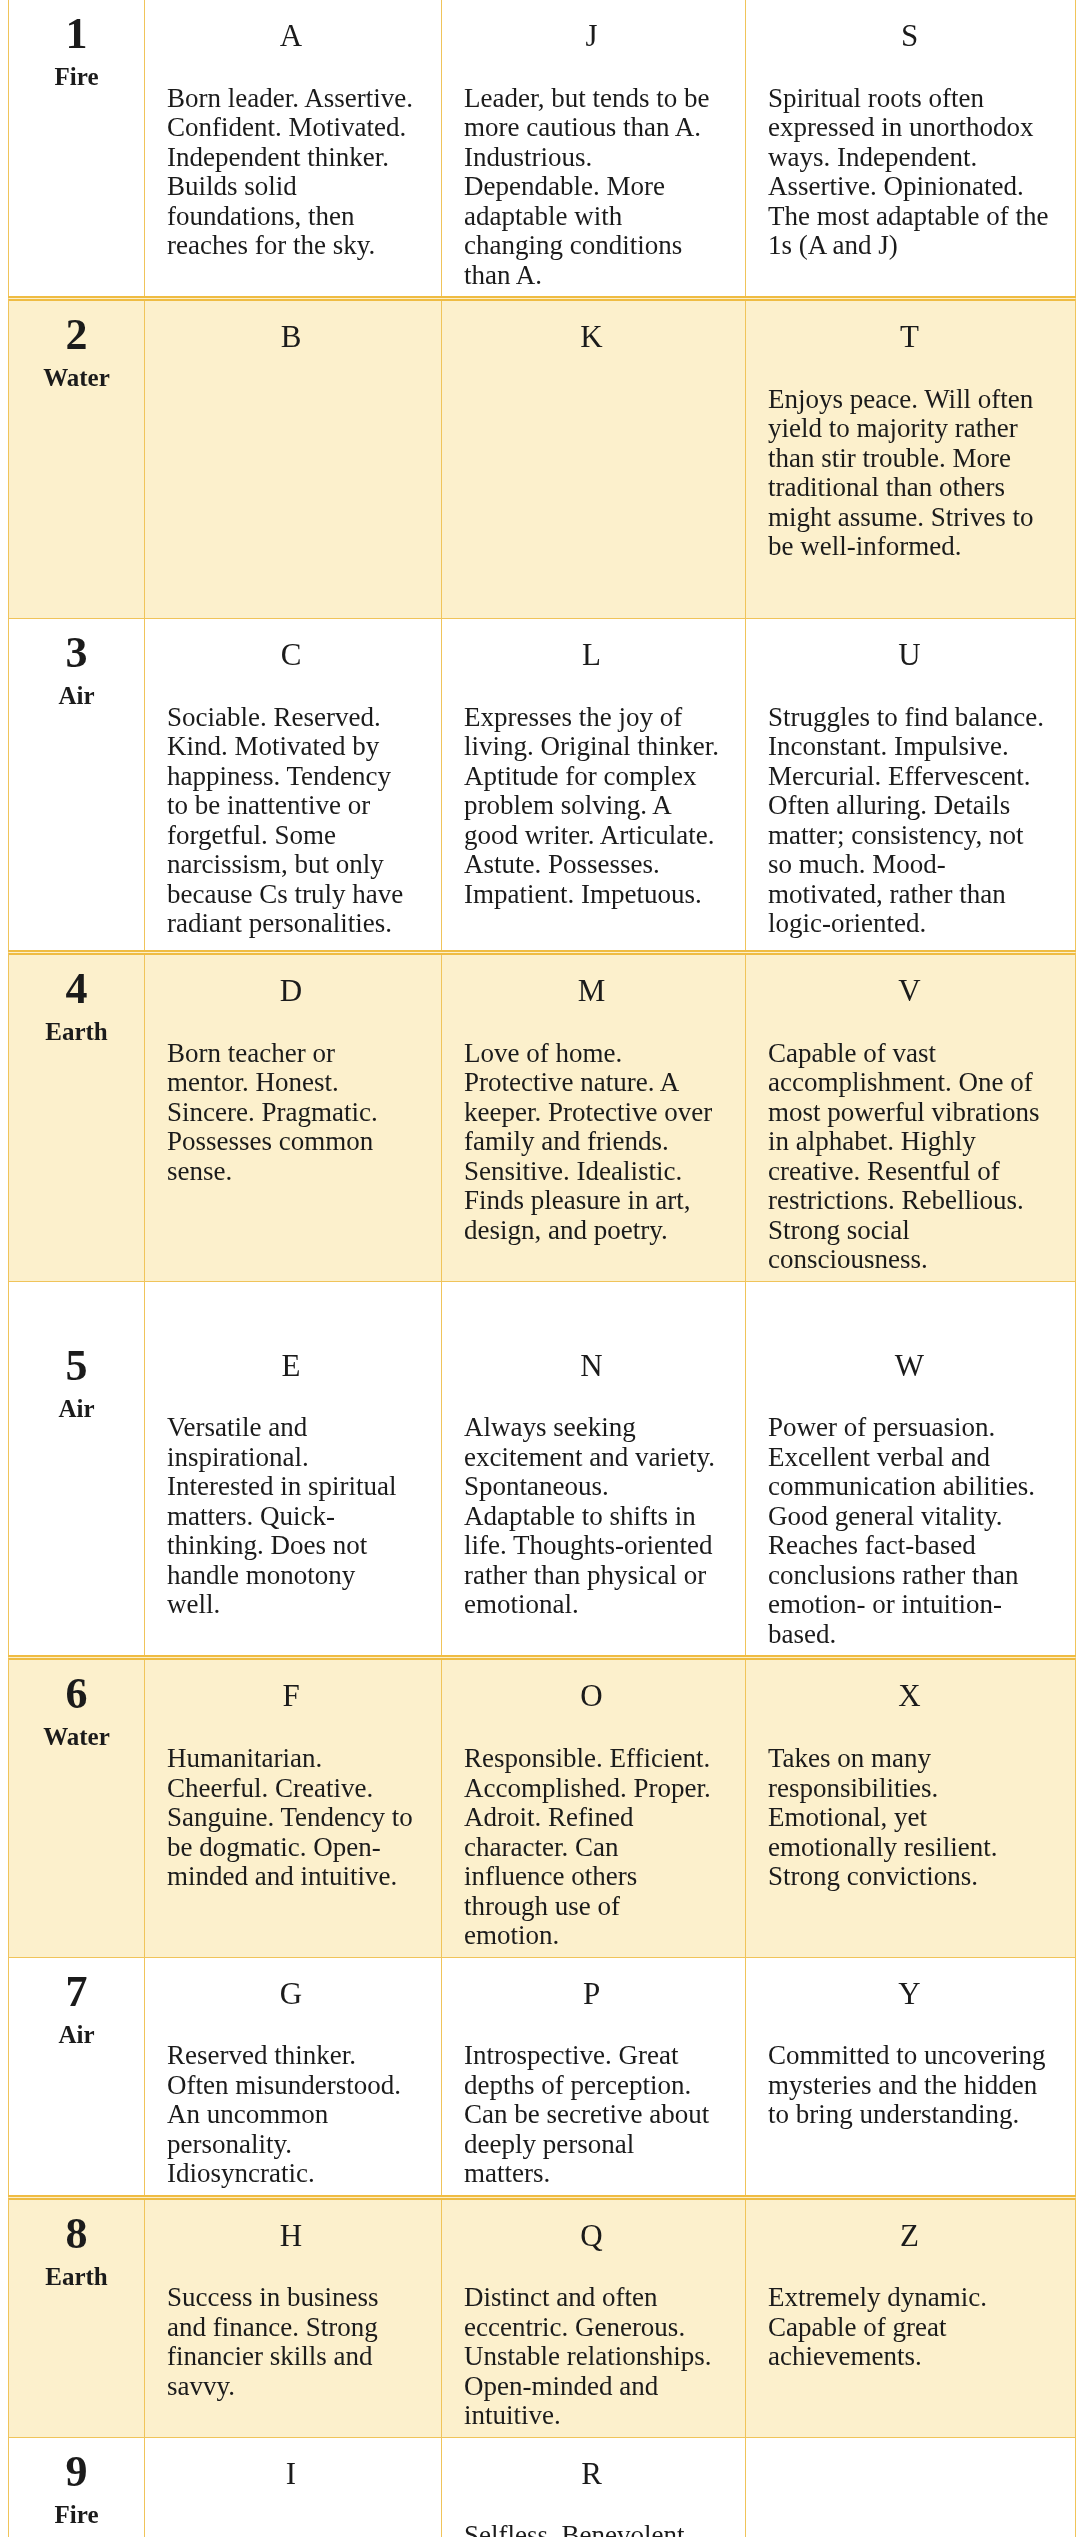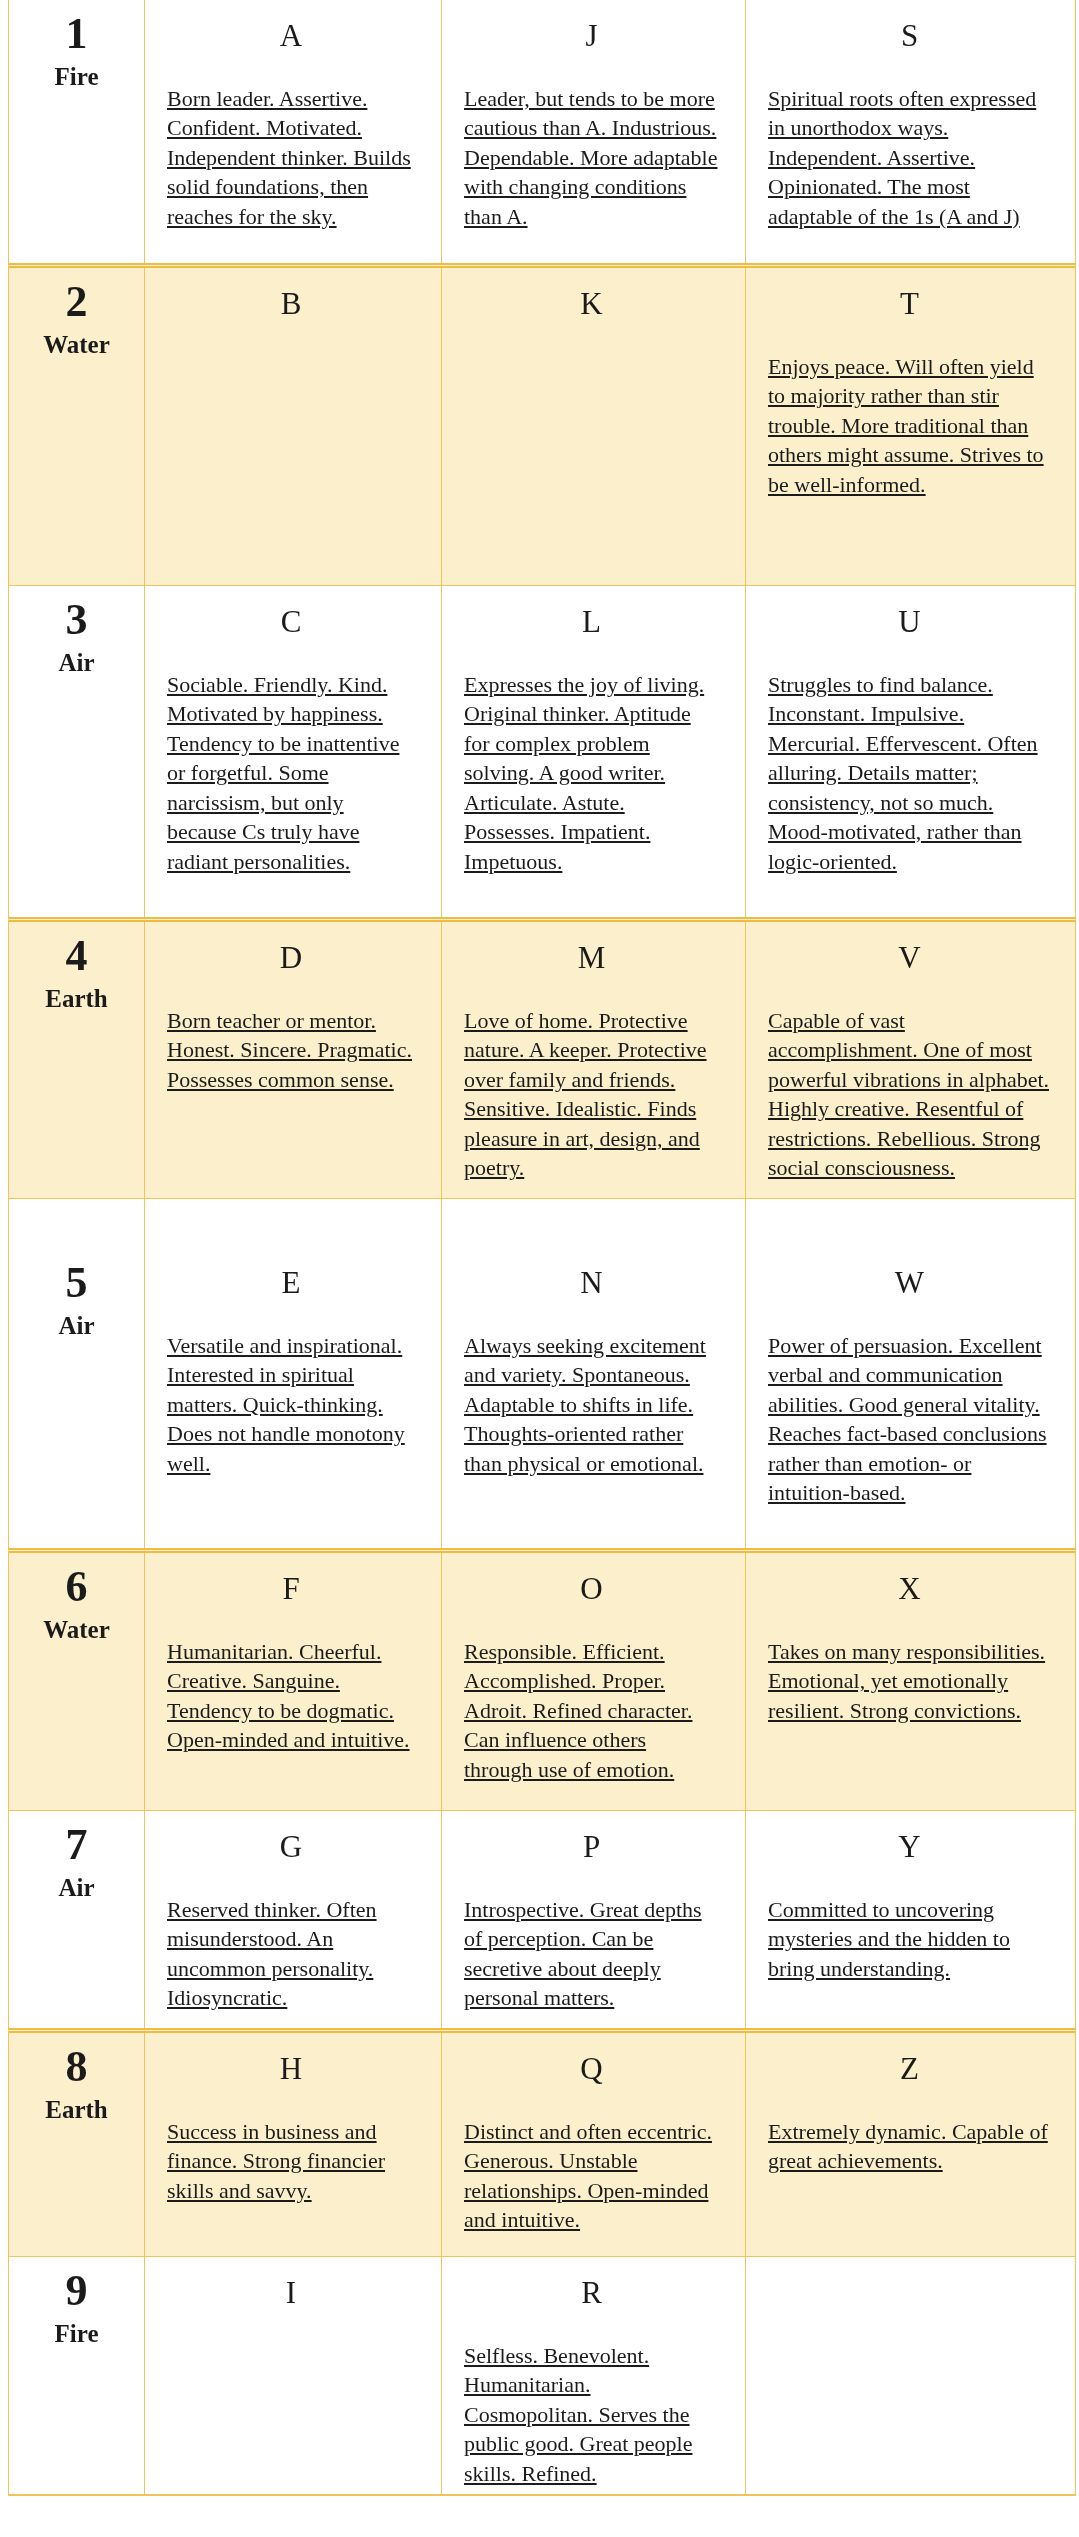--- a/index.html
+++ b/index.html
@@ -66,24 +66,23 @@
     line-height:1.2;
     margin-top:6px;
   }
   .letter{
     text-align:center;
     font-size:31px;
     line-height:1.15;
   }
   .desc{
     margin-top:30px;
-    font-size:22px;
+    font-size:27px;
     line-height:29.5px;
     text-align:left;
-    text-decoration:underline;
   }
 </style>
 </head>
 <body>
 
 <div class="table">
     <div class="row row-1">
     <div class="cell num-cell">
       <div class="big-number">1</div>
       <div class="element">Fire</div>
@@ -117,21 +116,21 @@
       <div class="desc">Enjoys peace. Will often yield to majority rather than stir trouble. More traditional than others might assume. Strives to be well-informed.</div>
     </div>
   </div>
     <div class="row row-3">
     <div class="cell num-cell">
       <div class="big-number">3</div>
       <div class="element">Air</div>
     </div>
     <div class="cell letter-cell">
       <div class="letter">C</div>
-      <div class="desc">Sociable. Friendly. Kind. Motivated by happiness. Tendency to be inattentive or forgetful. Some narcissism, but only because Cs truly have radiant personalities.</div>
+      <div class="desc">Sociable. Reserved. Kind. Motivated by happiness. Tendency to be inattentive or forgetful. Some narcissism, but only because Cs truly have radiant personalities.</div>
     </div>
     <div class="cell letter-cell">
       <div class="letter">L</div>
       <div class="desc">Expresses the joy of living. Original thinker. Aptitude for complex problem solving. A good writer. Articulate. Astute. Possesses. Impatient. Impetuous.</div>
     </div>
     <div class="cell letter-cell">
       <div class="letter">U</div>
       <div class="desc">Struggles to find balance. Inconstant. Impulsive. Mercurial. Effervescent. Often alluring. Details matter; consistency, not so much. Mood-motivated, rather than logic-oriented.</div>
     </div>
   </div>

